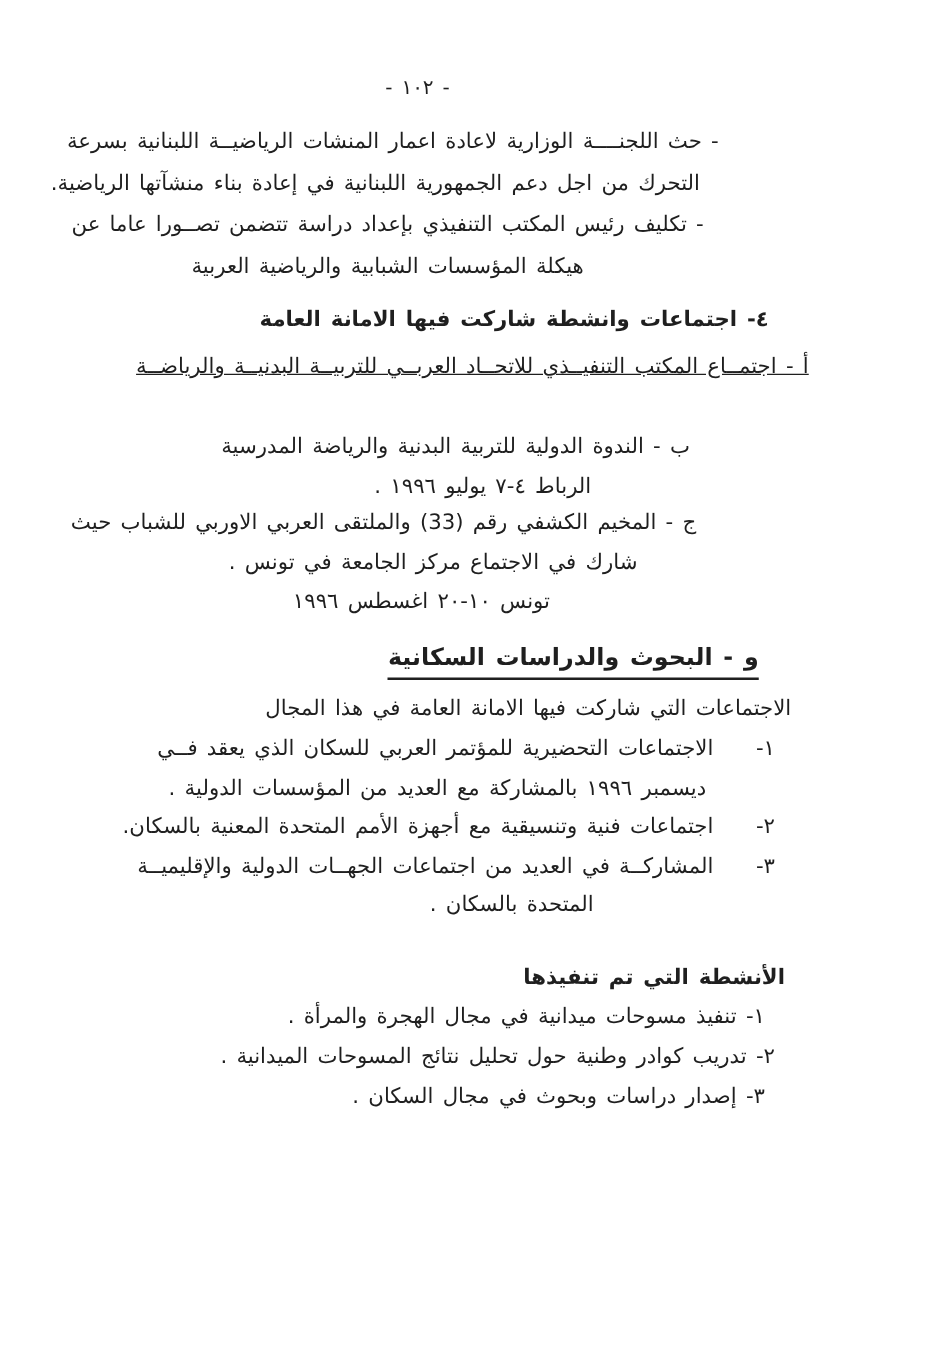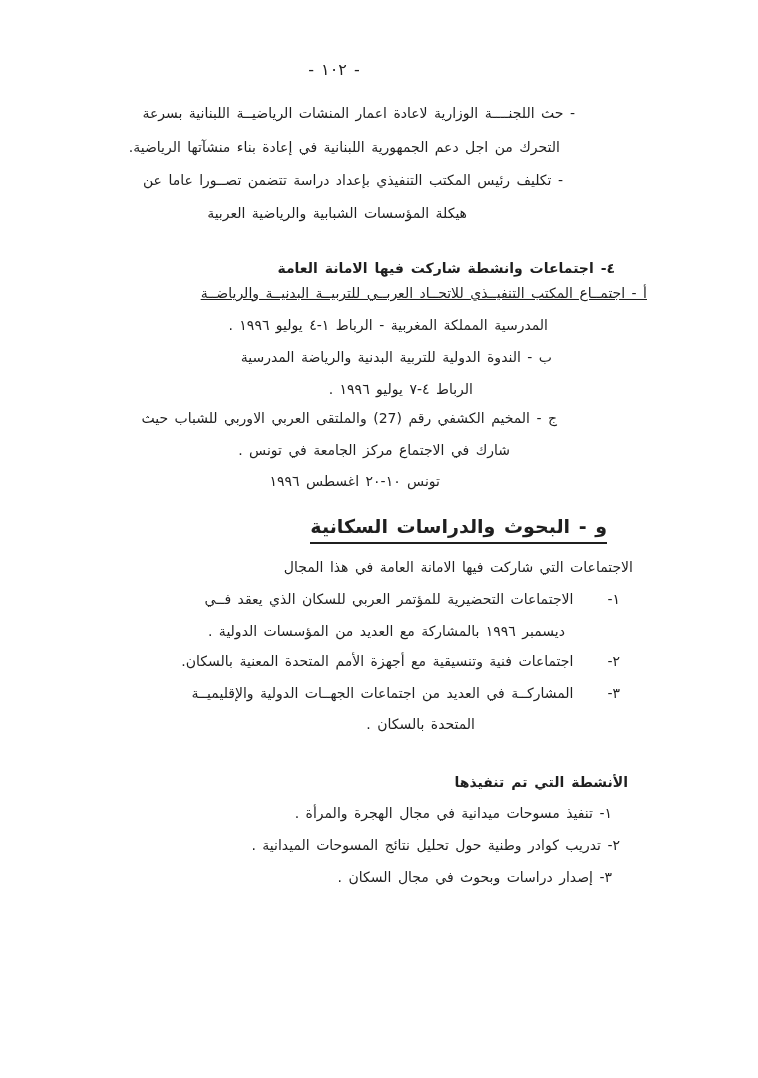--- a/index.html
+++ b/index.html
@@ -14,21 +14,21 @@
     background: #ffffff;
     overflow: hidden;
     font-family: "DejaVu Sans", sans-serif;
     color: #1f1f1f;
   }
   .ln {
     position: absolute;
     direction: rtl;
     unicode-bidi: plaintext;
     white-space: nowrap;
-    font-size: 14px;
+    font-size: 17px;
     line-height: 24px;
     word-spacing: 2px;
     color: #1f1f1f;
   }
   .pageno {
     left: 0;
     right: 90px;
     text-align: center;
     font-size: 16px;
     letter-spacing: 2px;
@@ -51,29 +51,28 @@
 <div class="page">
 
   <div class="ln pageno" style="top:58px;">- ١٠٢ -</div>
 
   <div class="ln" style="top:101px; right:183px;">- حث اللجنــــة الوزارية لاعادة اعمار المنشات الرياضيــة اللبنانية بسرعة</div>
   <div class="ln" style="top:135px; right:198px;">التحرك من اجل دعم الجمهورية اللبنانية في إعادة بناء منشآتها الرياضية.</div>
 
   <div class="ln" style="top:168px; right:195px;">- تكليف رئيس المكتب التنفيذي بإعداد دراسة تتضمن تصــورا عاما عن</div>
   <div class="ln" style="top:201px; right:291px;">هيكلة المؤسسات الشبابية والرياضية العربية</div>
 
-  <div class="ln bold" style="top:256px; right:143px;">٤- اجتماعات وانشطة شاركت فيها الامانة العامة</div>
+  <div class="ln bold" style="top:244px; right:143px;">٤- اجتماعات وانشطة شاركت فيها الامانة العامة</div>
 
   <div class="ln" style="top:281px; right:111px;text-decoration:underline;">أ - اجتمــاع المكتب التنفيــذي للاتحــاد العربــي للتربيــة البدنيــة والرياضــة</div>
-  <div class="ln" style="top:313px; right:210px;">المدرسية المملكة المغربية - الرباط ١-٤ يوليو ١٩٩٦ .</div>
 
   <div class="ln" style="top:345px; right:206px;">ب - الندوة الدولية للتربية البدنية والرياضة المدرسية</div>
   <div class="ln" style="top:377px; right:285px;">الرباط ٤-٧ يوليو ١٩٩٦ .</div>
 
-  <div class="ln" style="top:406px; right:201px;">ج - المخيم الكشفي رقم (27) والملتقى العربي الاوربي للشباب حيث</div>
+  <div class="ln" style="top:406px; right:201px;">ج - المخيم الكشفي رقم (33) والملتقى العربي الاوربي للشباب حيث</div>
   <div class="ln" style="top:438px; right:248px;">شارك في الاجتماع مركز الجامعة في تونس .</div>
   <div class="ln" style="top:469px; right:318px;">تونس ١٠-٢٠ اغسطس ١٩٩٦</div>
 
   <div class="ln" style="top:555px; right:125px;">الاجتماعات التي شاركت فيها الامانة العامة في هذا المجال</div>
 
   <div class="ln heading-underlined" style="top:514px; right:151px;">و - البحوث والدراسات السكانية</div>
 
   <div class="ln" style="top:587px; right:138px;">
     <span class="marker">١-</span><span>الاجتماعات التحضيرية للمؤتمر العربي للسكان الذي يعقد فــي</span>
   </div>

